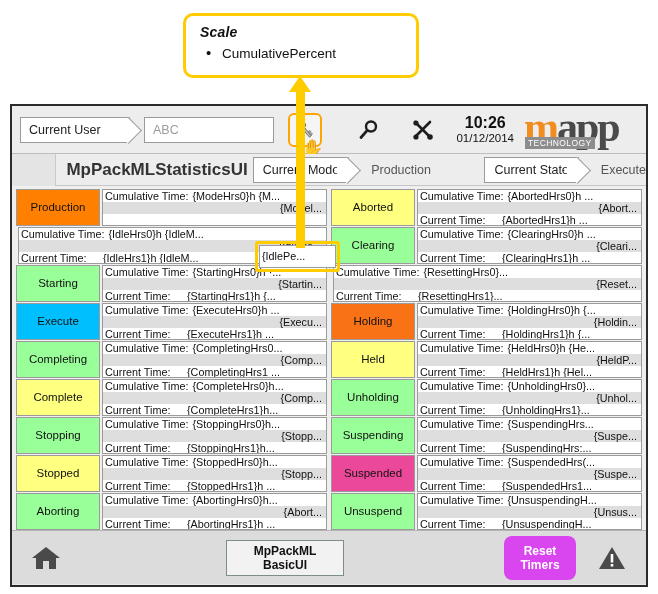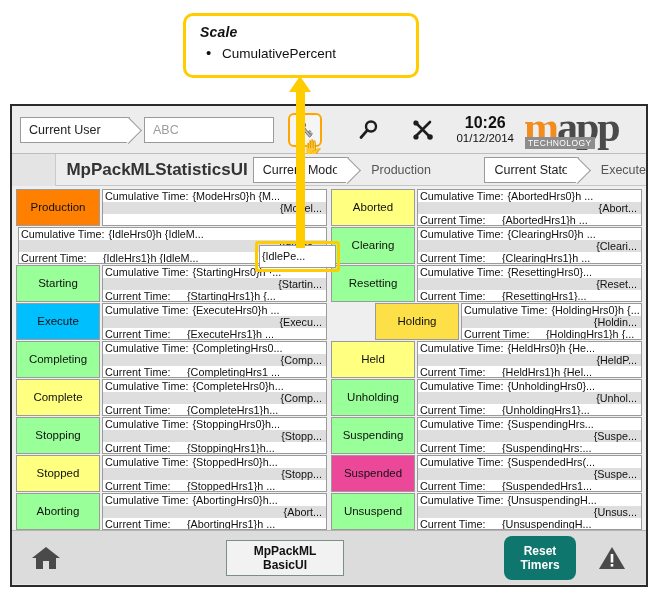--- a/index.html
+++ b/index.html
@@ -289,21 +289,21 @@
   .nav-btn {
     background: #f2f2f2;
     border: 1px solid #7b8f85;
     width: 118px; height: 36px;
     display: flex; align-items: center; justify-content: center;
     text-align: center;
     font-size: 12px; font-weight: bold; color: #111;
     line-height: 14px;
   }
   .reset-btn {
-    background: #0f766e;
+    background: #d946ef;
     border-radius: 8px;
     width: 72px; height: 44px;
     display: flex; align-items: center; justify-content: center;
     text-align: center;
     font-size: 12px; font-weight: bold; color: #ffffff;
     line-height: 14px;
   }
   .warn-btn { width: 40px; height: 40px; display:flex; align-items:center; justify-content:center; margin-left: 16px;}
 </style>
 </head>
@@ -466,29 +466,28 @@
           </div>
           <div class="srow">
             <div class="slabel" style="background: rgb(153, 255, 153);">Clearing</div>
             <div class="sdata">
               <div class="dline"><span class="lbl">Cumulative Time:</span><span class="val">{ClearingHrs0}h ...</span></div>
               <div class="dline bar right">{Cleari...</div>
               <div class="dline cur"><span class="lbl">Current Time:</span><span class="val">{ClearingHrs1}h ...</span></div>
             </div>
           </div>
           <div class="srow">
-            <div class="slabel" style="background: rgb(153, 255, 153);">Resetting</div>
             <div class="sdata">
               <div class="dline"><span class="lbl">Cumulative Time:</span><span class="val">{ResettingHrs0}...</span></div>
               <div class="dline bar right">{Reset...</div>
               <div class="dline cur"><span class="lbl">Current Time:</span><span class="val">{ResettingHrs1}...</span></div>
             </div>
           </div>
           <div class="srow">
-            <div class="slabel" style="background: #fde047; margin-left: 44px;">Holding</div>
+            <div class="slabel" style="background: #f97316;">Holding</div>
             <div class="sdata">
               <div class="dline"><span class="lbl">Cumulative Time:</span><span class="val">{HoldingHrs0}h {...</span></div>
               <div class="dline bar right">{Holdin...</div>
               <div class="dline cur"><span class="lbl">Current Time:</span><span class="val">{HoldingHrs1}h {...</span></div>
             </div>
           </div>
           <div class="srow">
             <div class="slabel" style="background: rgb(255, 255, 128);">Held</div>
             <div class="sdata">
               <div class="dline"><span class="lbl">Cumulative Time:</span><span class="val">{HeldHrs0}h {He...</span></div>

